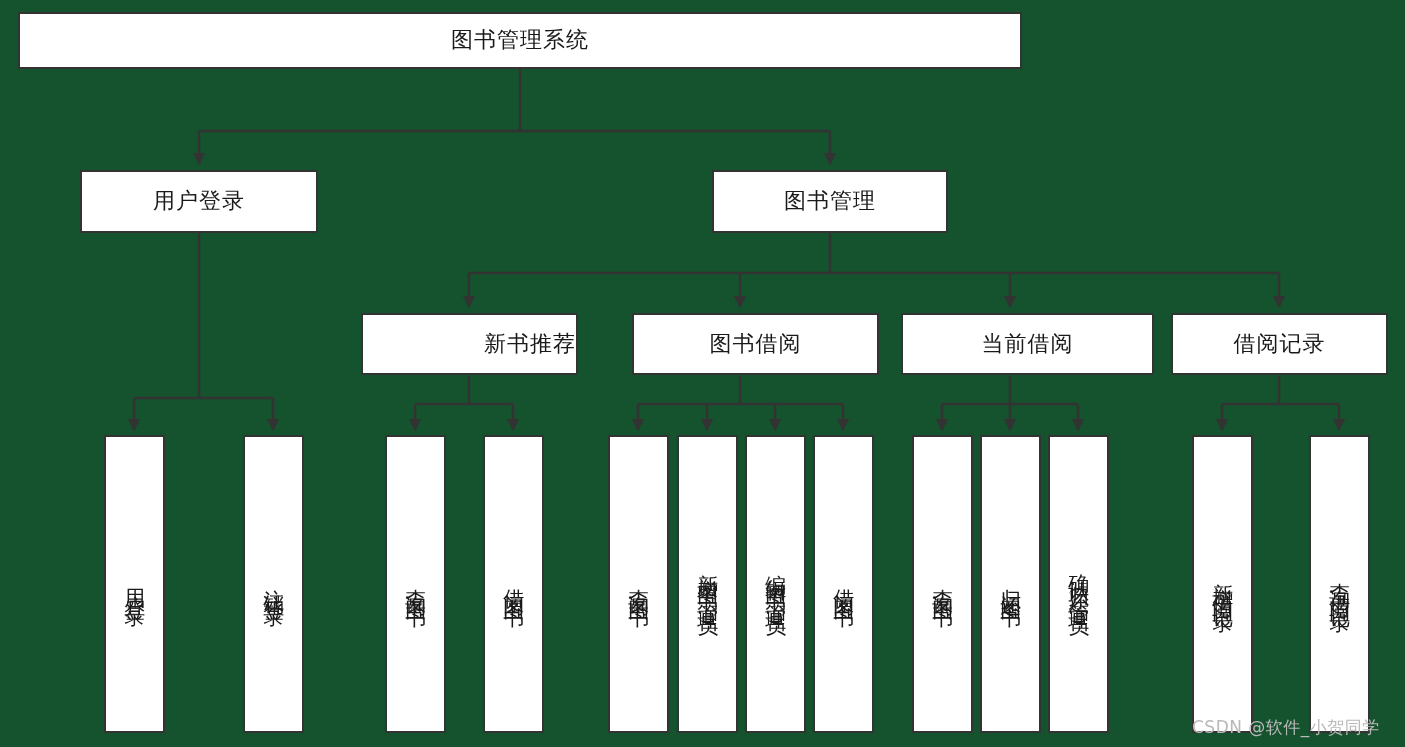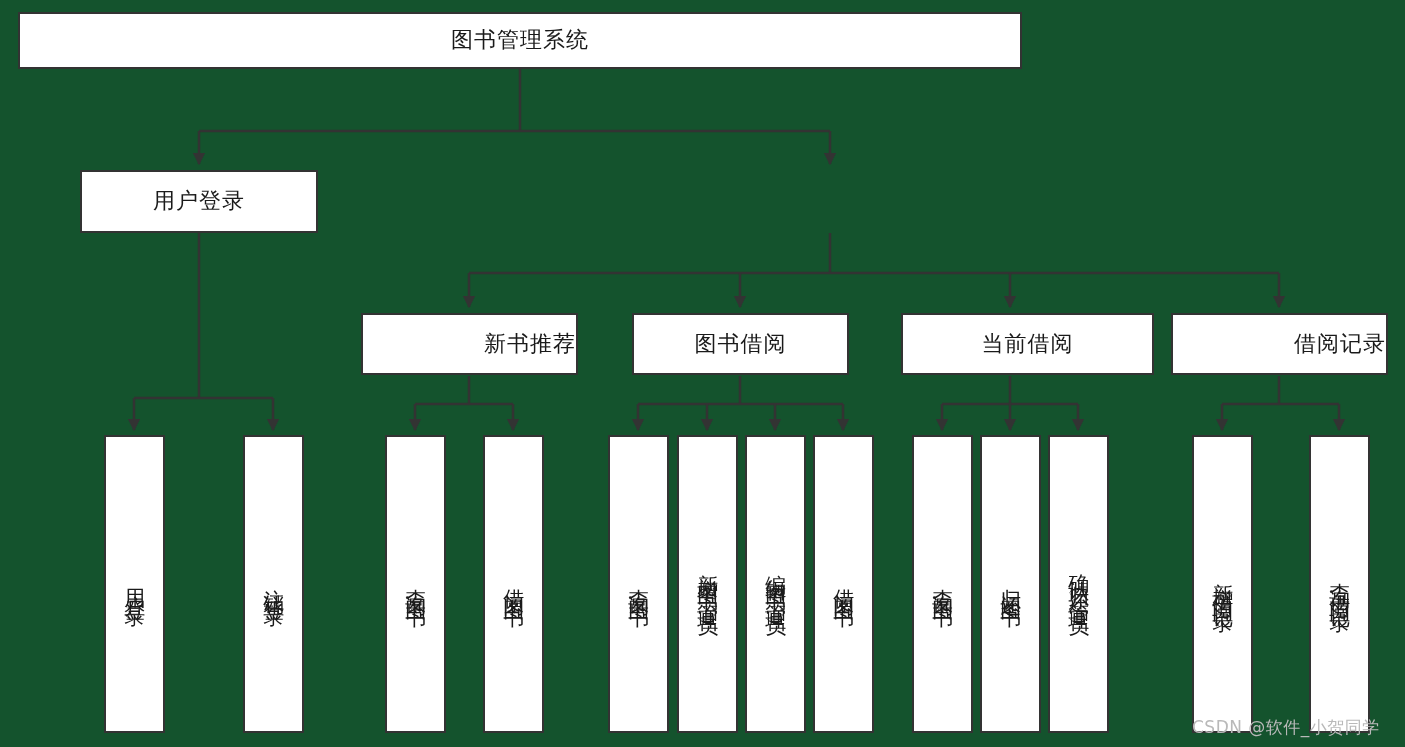--- a/index.html
+++ b/index.html
@@ -122,34 +122,37 @@
   </svg>
 
   <div class="node horiz root" style="left:18px; top:12px; width:1004px; height:57px;">
     <span>图书管理系统</span>
   </div>
 
   <div class="node horiz" style="left:80px; top:170px; width:238px; height:63px;">
     <span>用户登录</span>
   </div>
 
+  <div class="node horiz" style="left:712px; top:170px; width:236px; height:63px;">
+    <span>图书管理</span>
+  </div>
 
   <div class="node horiz" style="left:361px; top:313px; width:217px; height:62px;justify-content:flex-end;">
     <span>新书推荐</span>
   </div>
 
-  <div class="node horiz" style="left:632px; top:313px; width:217px; height:62px;">
+  <div class="node horiz" style="left:632px; top:313px; width:247px; height:62px;">
     <span>图书借阅</span>
   </div>
 
   <div class="node horiz" style="left:901px; top:313px; width:253px; height:62px;">
     <span>当前借阅</span>
   </div>
 
-  <div class="node horiz" style="left:1171px; top:313px; width:217px; height:62px;justify-content:flex-end;">
+  <div class="node horiz" style="left:1171px; top:313px; width:217px; height:62px;">
     <span>借阅记录</span>
   </div>
 
   <div class="node vert" style="left:104px; top:435px; width:61px; height:298px;">
     <span class="vtext">用户登录</span>
   </div>
 
   <div class="node vert" style="left:243px; top:435px; width:61px; height:298px;">
     <span class="vtext">注销登录</span>
   </div>

